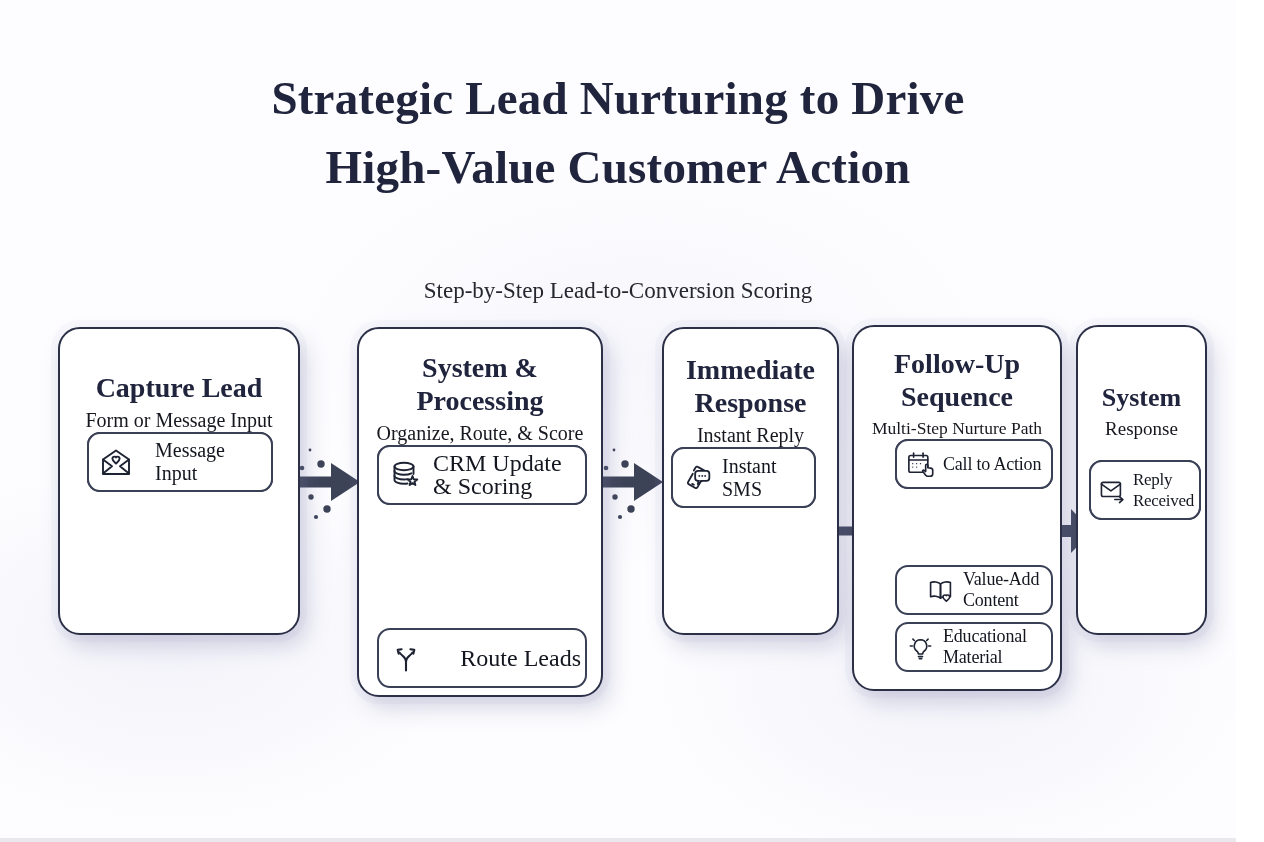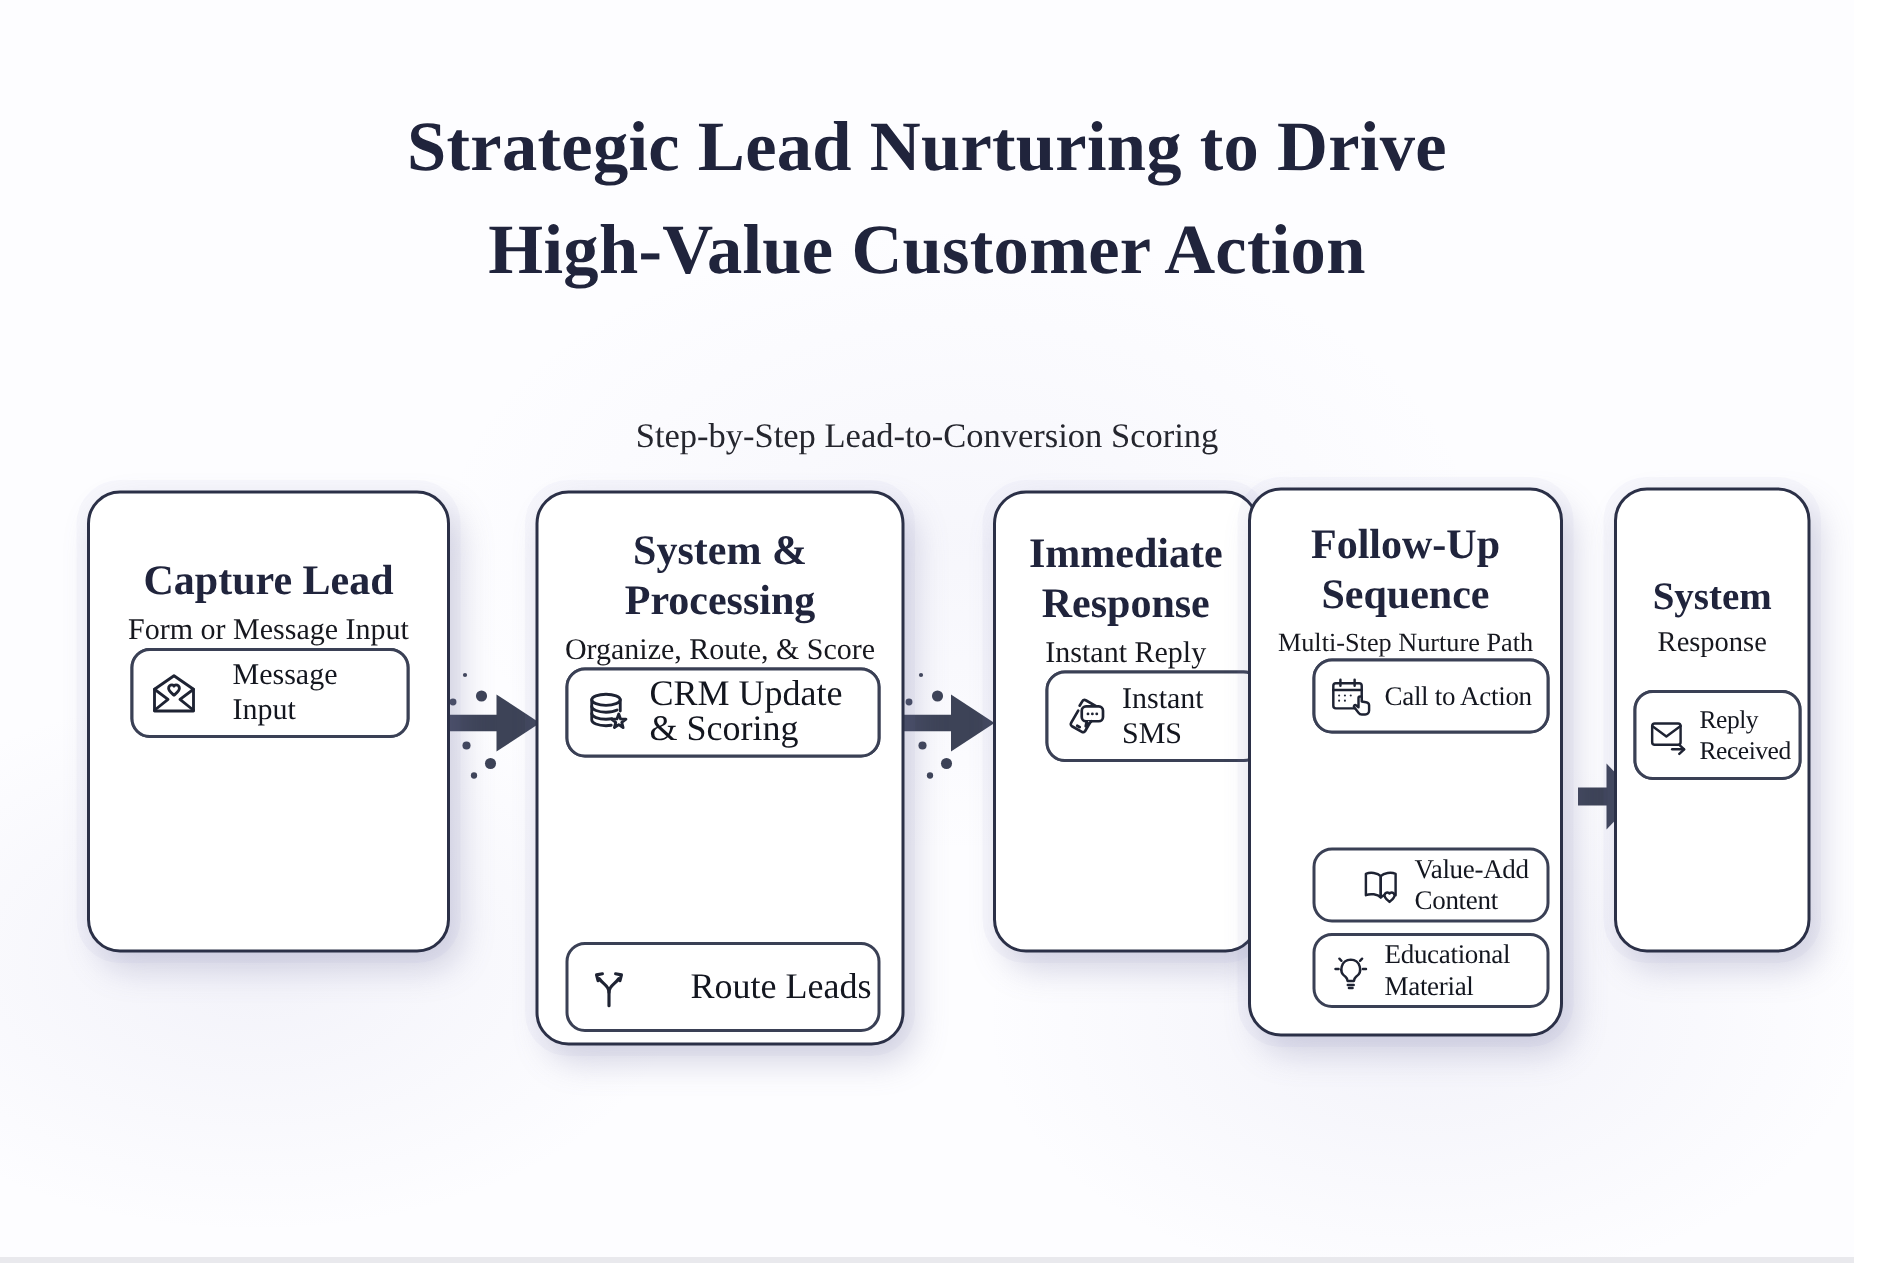--- a/index.html
+++ b/index.html
@@ -39,38 +39,38 @@
     border:2px solid #3a4055; border-radius:13px; background:#fff;
     text-align:left;
   }
   .item-icon { flex:0 0 auto; color:#1e2333; }
   .item-label { color:#13161f; }
 
   
   #panel-capture  { left:58px;  top:327px; width:242px; height:308px; padding-top:42px; }
   #panel-system   { left:357px; top:327px; width:246px; height:370px; padding-top:22px; }
   #panel-immediate{ left:662px; top:327px; width:177px; height:308px; padding-top:24px; }
-  #panel-followup { left:832px; top:325px; width:210px; height:366px; padding-top:20px; }
+  #panel-followup { left:852px; top:325px; width:210px; height:366px; padding-top:20px; }
   #panel-outcome  { left:1076px;top:325px; width:131px; height:310px; padding-top:56px; }
 
   #panel-outcome .panel-heading { font-size:26px; line-height:30px; padding:0 2px; }
   #panel-outcome .panel-sub { font-size:19px; }
   #panel-followup .panel-sub { font-size:17.5px; line-height:22px; padding:0 2px; }
 
   
   #panel-capture .item   { left:27px; width:186px; height:60px; gap:21px; padding:0 4px 0 9px; }
   #panel-capture .item-label { font-size:20px; line-height:23px; }
   #panel-capture .item:nth-of-type(1){ top:145px; } #panel-capture .item:nth-of-type(2){ top:215px; }
 
   #panel-system .item    { left:18px; width:210px; height:60px; gap:9px; padding:0 4px 0 9px; }
   #panel-system .item-label { font-size:24px; line-height:23px; }
   #panel-system .item:nth-of-type(1){ top:145px; } #panel-system .item:nth-of-type(2){ top:213px; }
   #panel-system .item:nth-of-type(3){ top:299px;justify-content:space-between; }
 
-  #panel-immediate .item { left:33px; width:145px; height:61px; gap:7px; padding:0 2px 0 8px; }
+  #panel-immediate .item { left:7px; width:145px; height:61px; gap:7px; padding:0 2px 0 8px; }
   #panel-immediate .item-label { font-size:20px; line-height:23px; }
   #panel-immediate .item:nth-of-type(1){ top:143px; } #panel-immediate .item:nth-of-type(2){ top:214px; }
 
   #panel-followup .item  { left:41px; width:158px; height:50px; gap:7px; padding:0 2px 0 8px; }
   #panel-followup .item-label { font-size:18px; line-height:21px; letter-spacing:-0.2px; }
   #panel-followup .item:nth-of-type(1){ top:123px; } #panel-followup .item:nth-of-type(2){ top:180px; }
   #panel-followup .item:nth-of-type(3){ top:238px;padding-left:28px; } #panel-followup .item:nth-of-type(4){ top:295px; }
 
   #panel-outcome .item   { left:11px; width:112px; height:60px; gap:4px; padding:0 2px 0 7px;margin-top:19px; }
   #panel-outcome .item-label { font-size:17px; line-height:21px; letter-spacing:-0.3px; }

